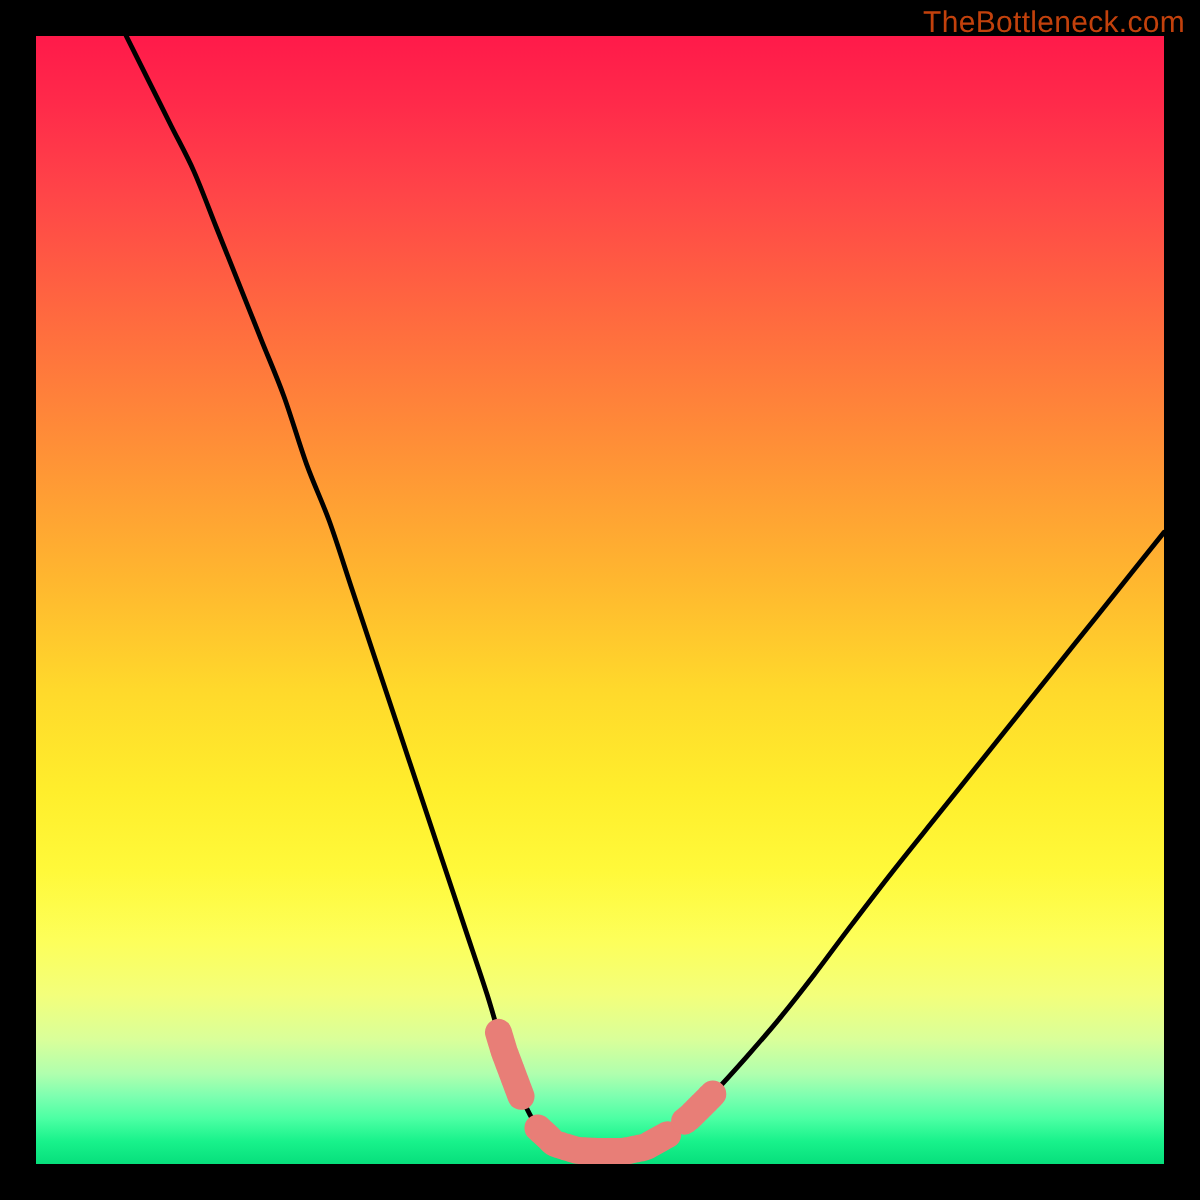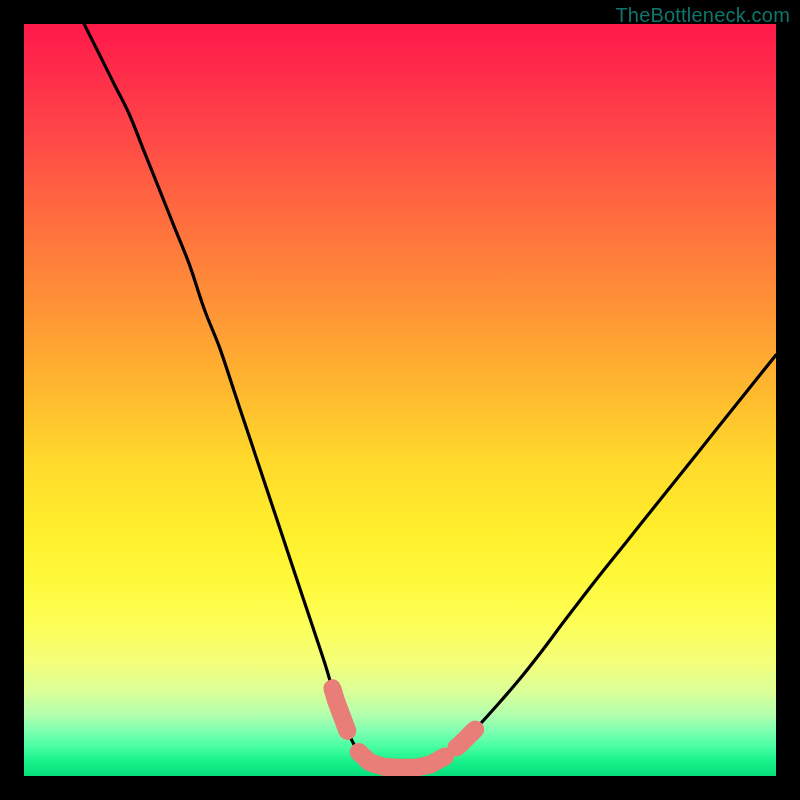--- a/index.html
+++ b/index.html
@@ -50,21 +50,21 @@
     );
   }
   .curve-layer {
     position: absolute;
     inset: 0;
   }
   .watermark {
     position: absolute;
     top: 4px;
     right: 10px;
-    color: #0f766e;
+    color: #c2410c;
     font-size: 20px;
     letter-spacing: 0.2px;
     font-weight: 500;
     user-select: none;
   }
 </style>
 </head>
 <body>
 
 <div class="frame">

